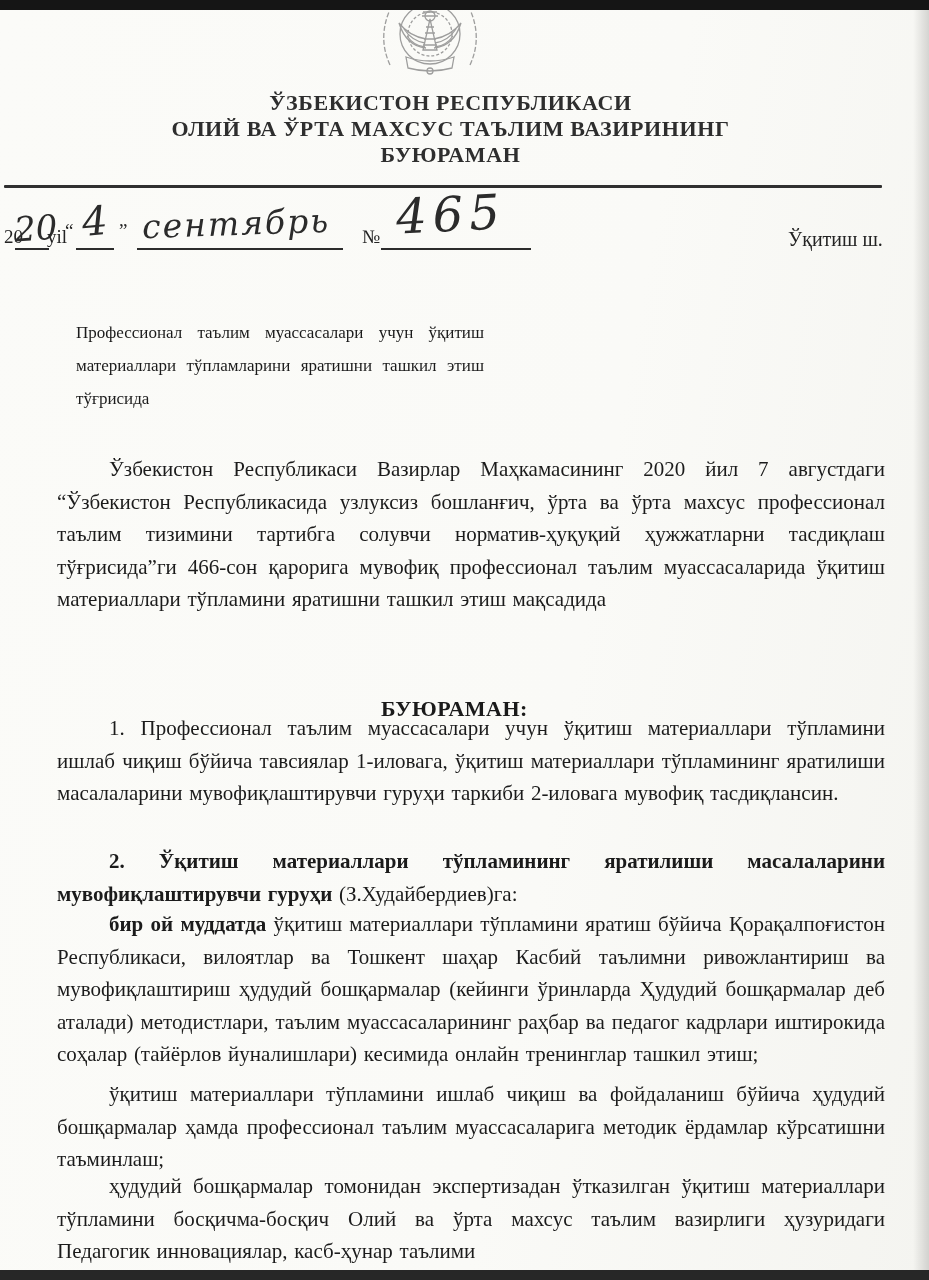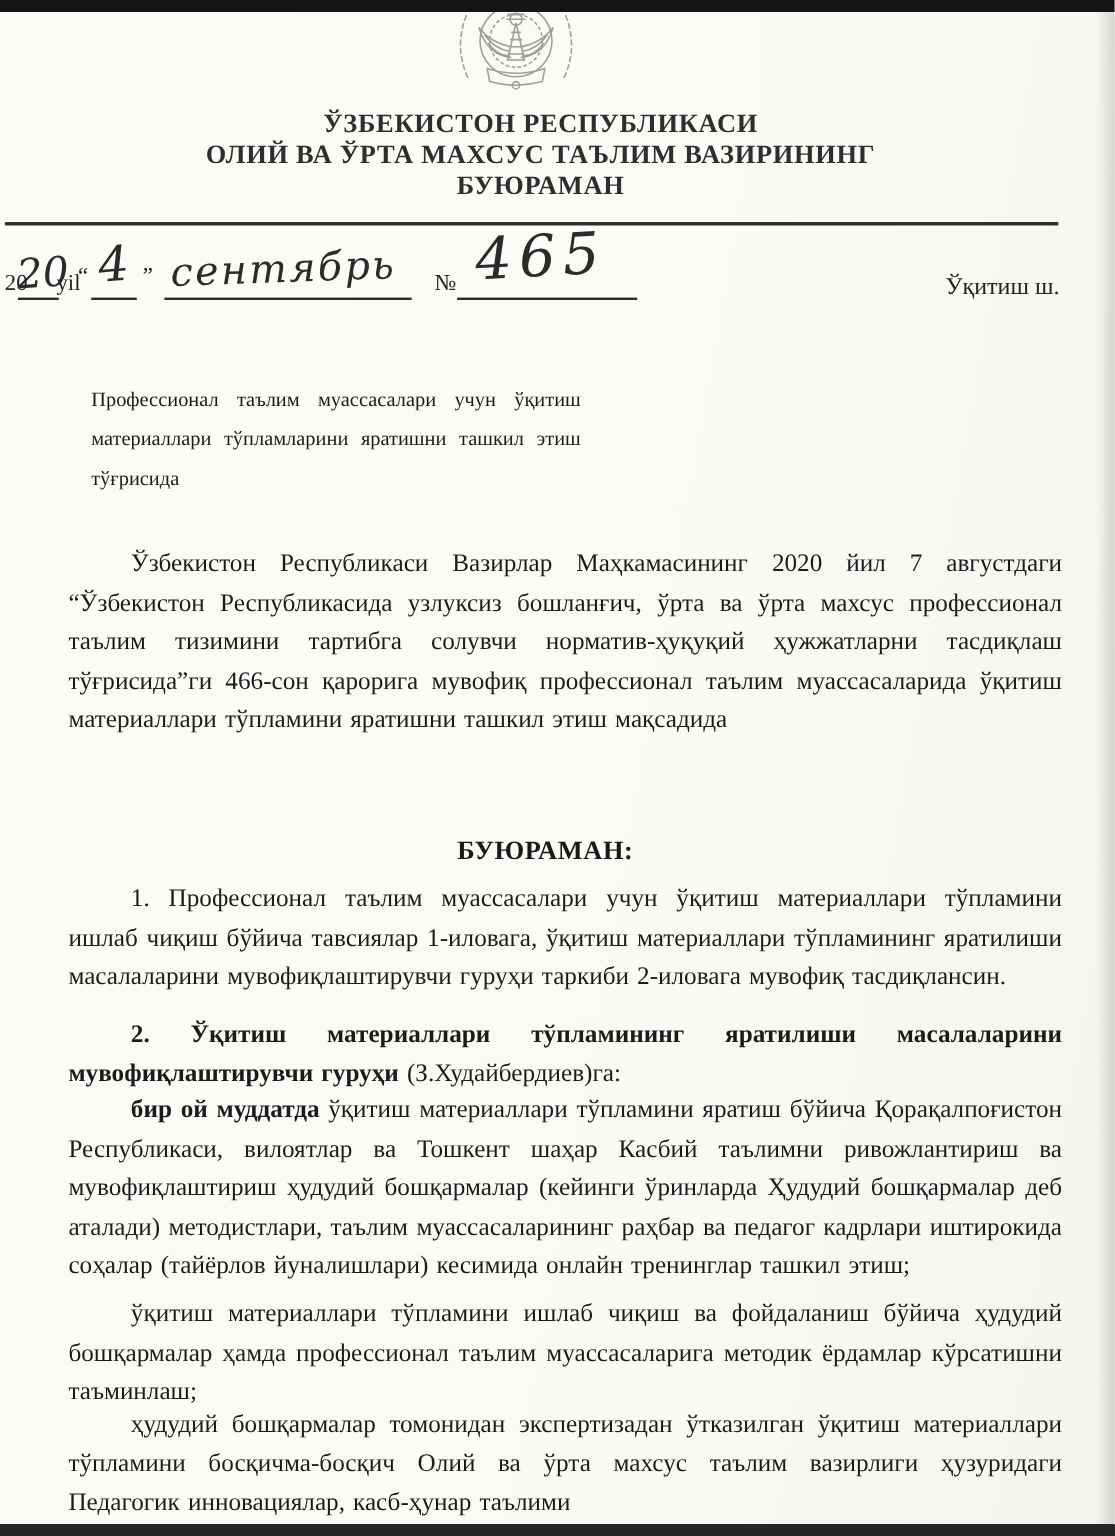--- a/index.html
+++ b/index.html
@@ -47,21 +47,21 @@
   .body-par{
     position:absolute;left:57px;width:828px;
     font-size:21px;line-height:32.5px;text-align:justify;
     text-indent:52px;color:#1b1b1b;word-spacing:1.5px;
   }
   .preamble{top:453px;}
   .command{
     position:absolute;top:648px;left:0;right:20px;text-align:center;
     font-weight:bold;font-size:22px;letter-spacing:.5px;color:#1a1a1a;margin-top:48px;
   }
-  .item1{top:712px;margin-top:20px;}
+  .item1{top:712px;}
   .item2{top:845px;}
   .task1{top:908px;}
   .task2{top:1078px;}
   .task3{top:1170px;font-family:Liberation Serif, serif;}
   .b{font-weight:bold;}
 </style>
 </head>
 <body>
 
 <div class="paper">

